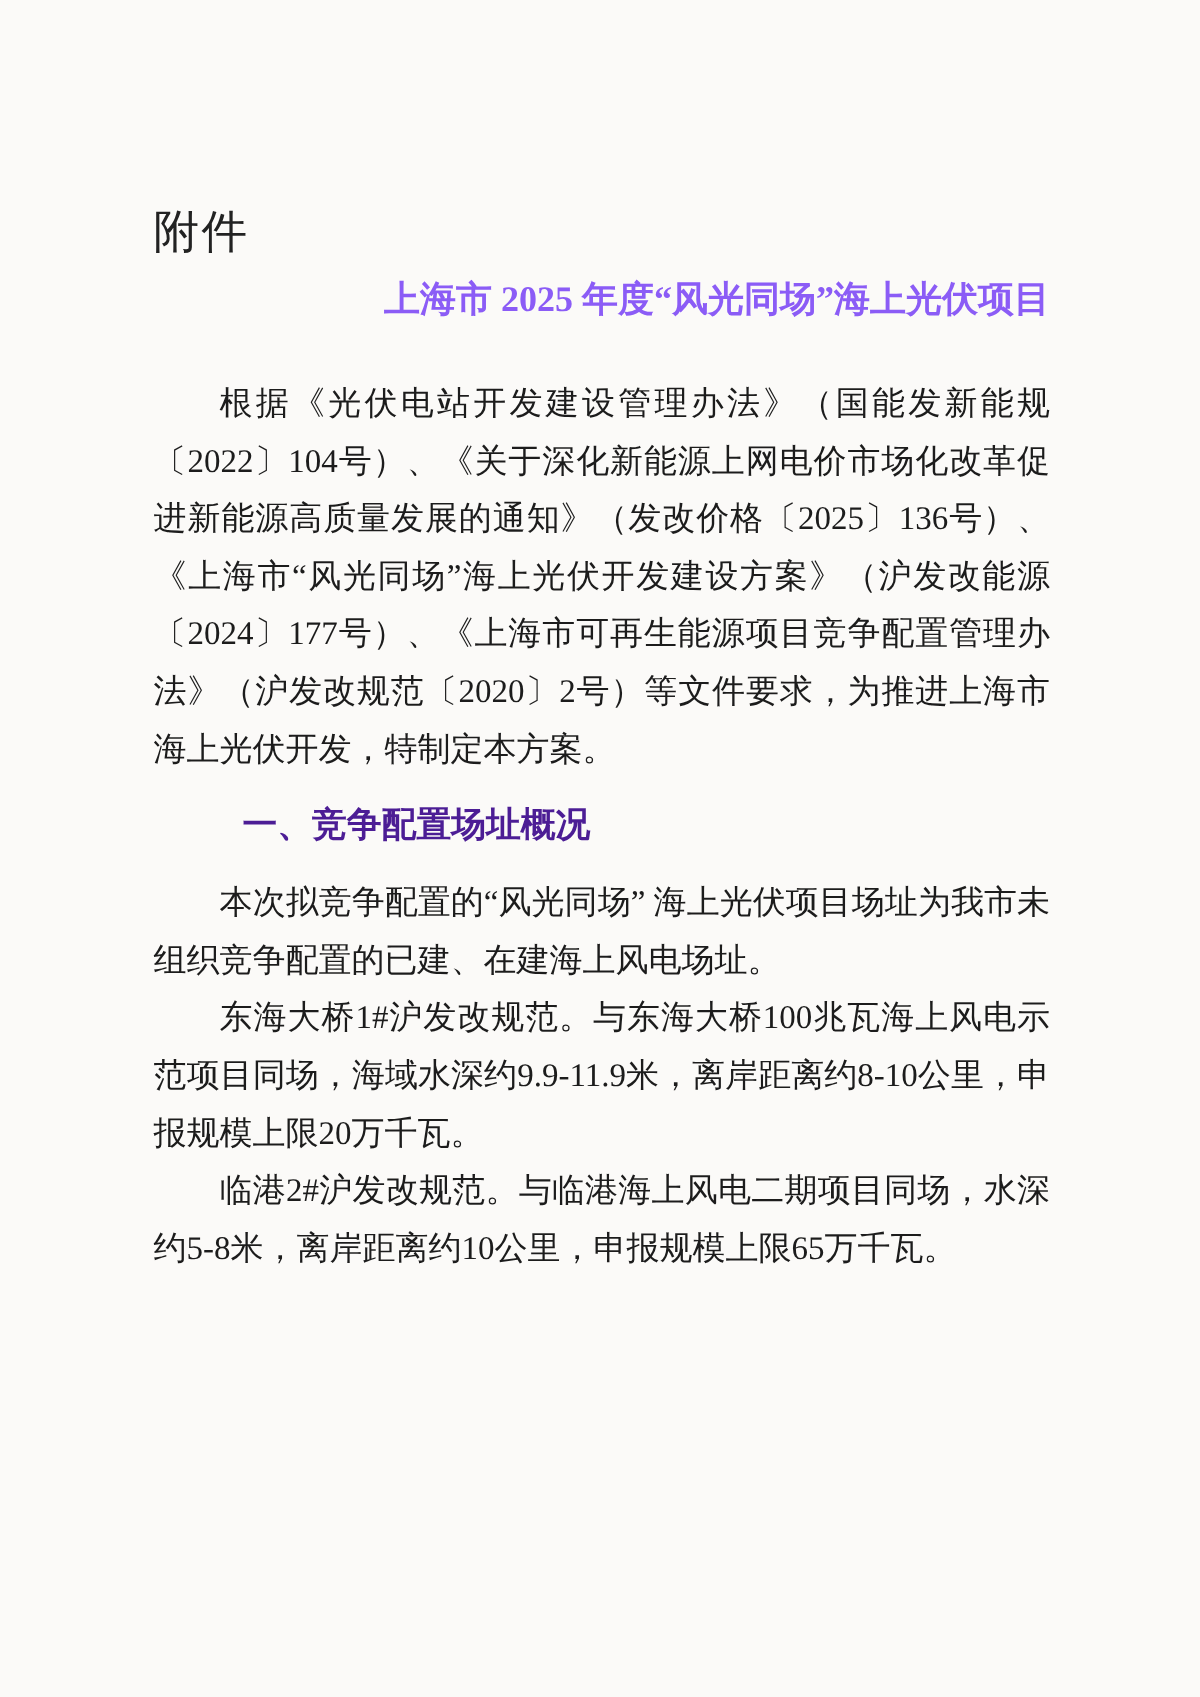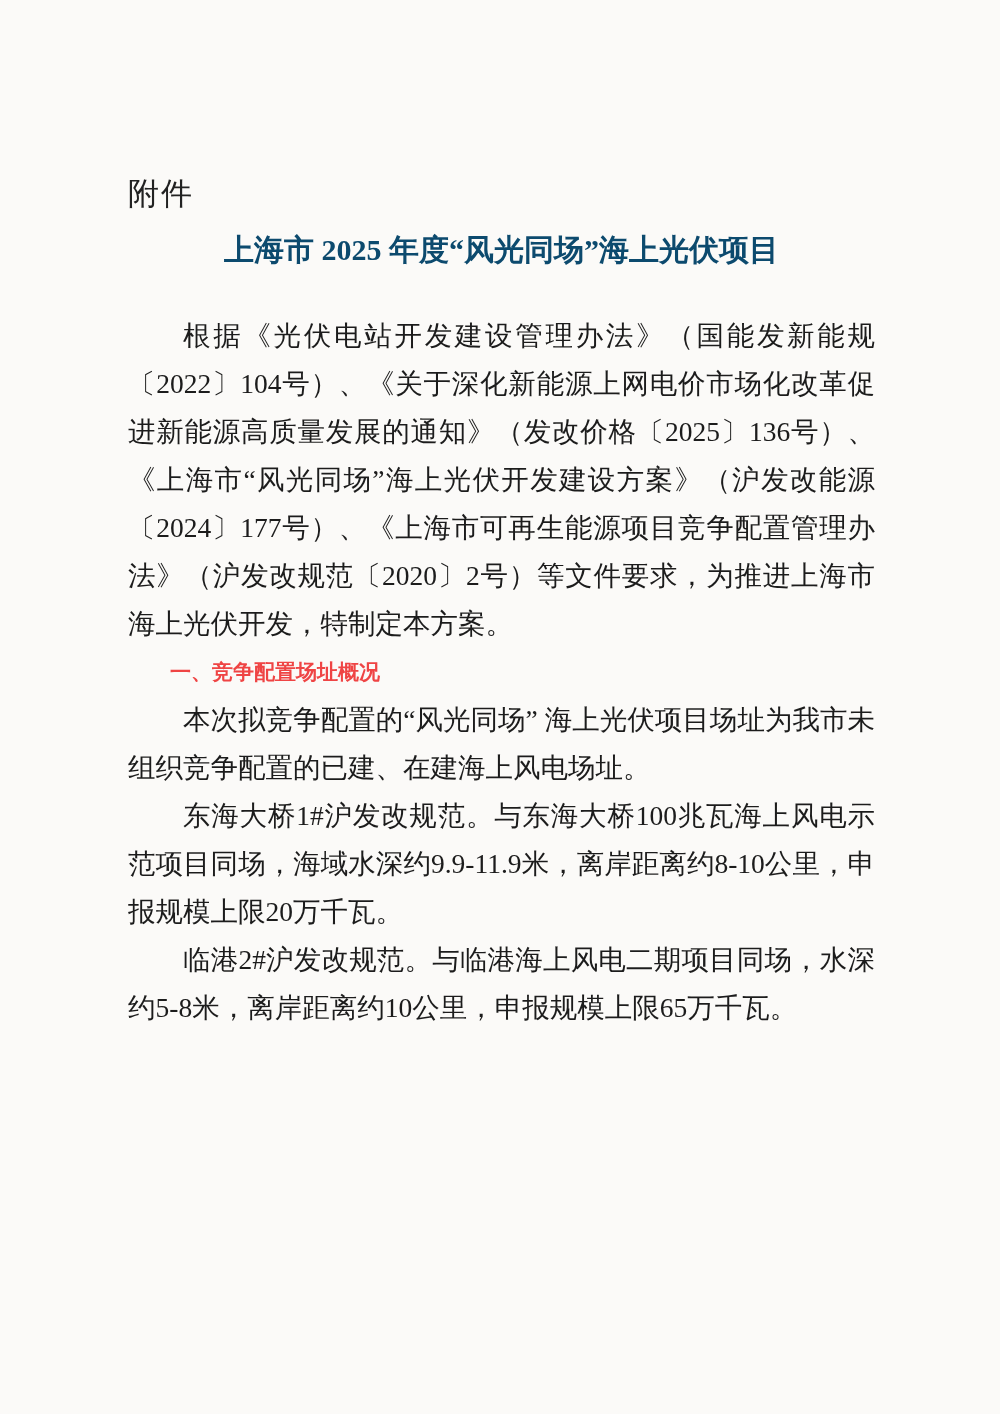--- a/index.html
+++ b/index.html
@@ -16,56 +16,56 @@
   .page {
     box-sizing: border-box;
     width: 1000px;
     height: 1414px;
     padding: 0 125px 0 128px;
     position: relative;
   }
   .attachment-label {
     margin-top: 176px;
     font-family: "Liberation Sans", "DejaVu Sans", sans-serif;
-    font-size: 31px;
+    font-size: 38px;
     line-height: 36px;
     letter-spacing: 2px;
     color: #222;
   }
   .doc-title {
     margin-top: 12px;
-    text-align: center;
+    text-align: right;
     font-family: "Liberation Serif", "DejaVu Serif", serif;
     font-weight: bold;
     font-size: 30px;
     line-height: 52px;
-    color: #0c4a6e;
+    color: #8b5cf6;
   }
   .body-text {
     font-family: "Liberation Serif", "DejaVu Serif", serif;
     font-size: 27.5px;
     line-height: 48px;
     color: #1c1c1c;
   }
   p.para {
     margin: 0;
     text-align: justify;
     text-indent: 2em;
   }
   p.intro {
     margin-top: 36px;
   }
   .section-heading {
-    margin: 0;
+    margin: 16px;
     font-family: "Liberation Sans", "DejaVu Sans", sans-serif;
     font-weight: bold;
-    font-size: 21px;
+    font-size: 29px;
     line-height: 48px;
     text-indent: 2em;
-    color: #ef4444;
+    color: #4c1d95;
   }
 </style>
 </head>
 <body>
 
 <div class="page">
 
   <div class="attachment-label">附件</div>
 
   <div class="doc-title">

